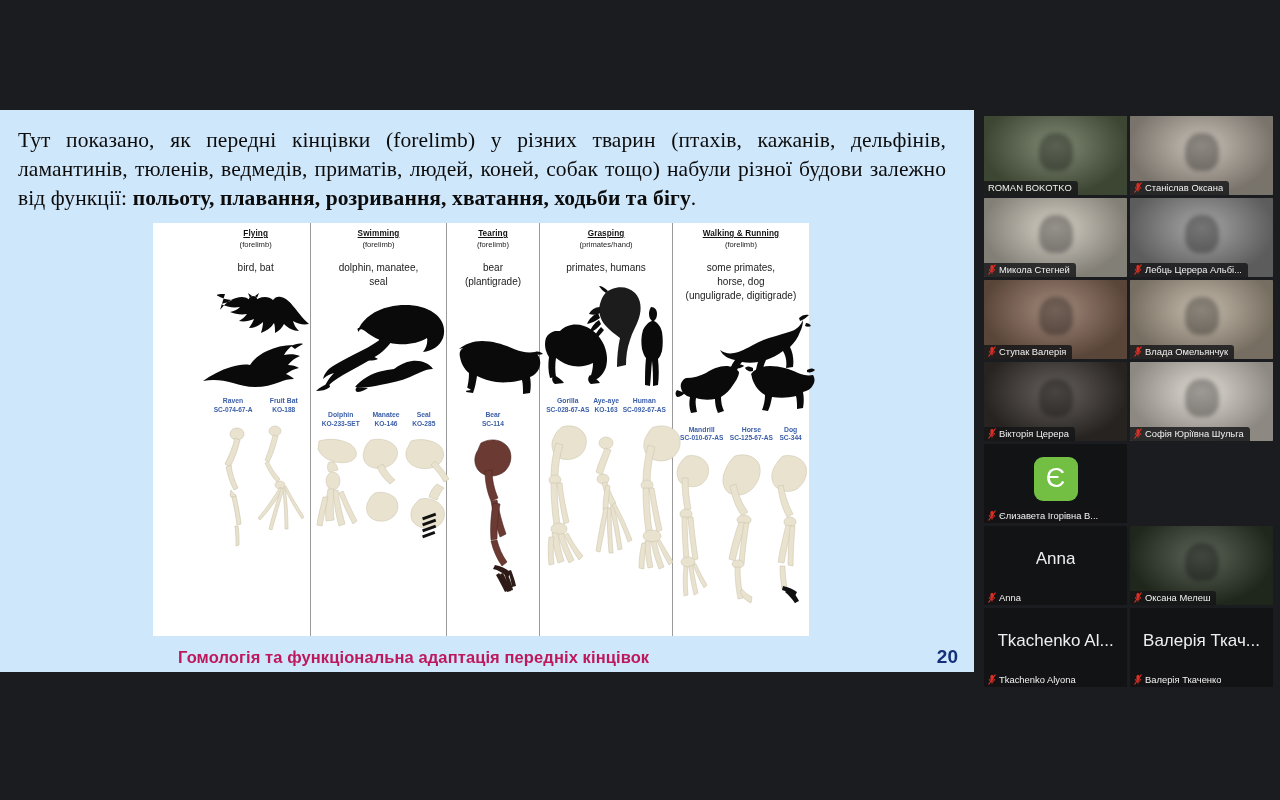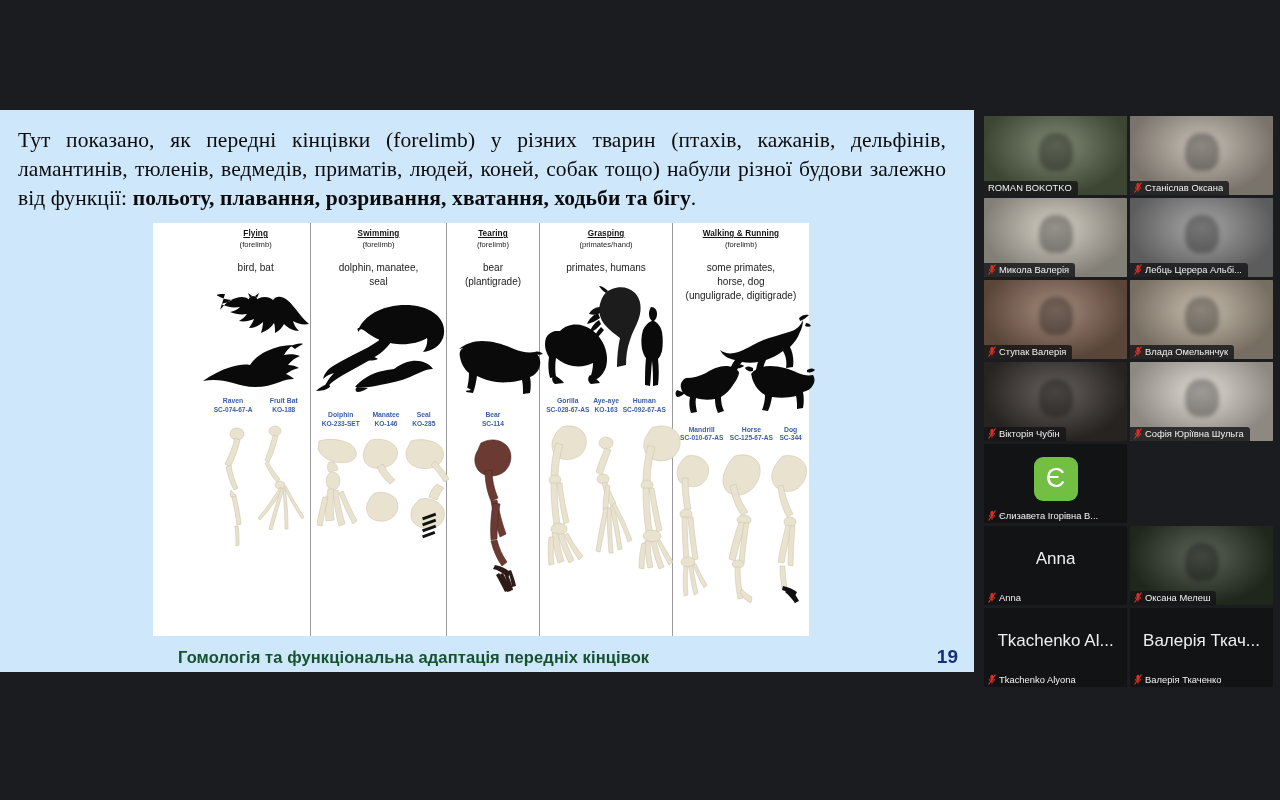--- a/index.html
+++ b/index.html
@@ -75,21 +75,21 @@
   .bone-area { position: relative; flex: 1; }
 
   
   .sil { position: absolute; }
   .sil svg, .bone svg { display: block; }
   .bone { position: absolute; }
 
   
   .caption {
     position: absolute; left: 178px; top: 538px;
-    font-size: 16.5px; font-weight: bold; color: #14532d;
+    font-size: 16.5px; font-weight: bold; color: #be185d;
     letter-spacing: .1px; white-space: nowrap;
   }
   .pagenum {
     position: absolute; right: 16px; top: 536px;
     font-size: 19px; font-weight: bold; color: #15307a;
   }
 
   
   .panel {
     position: absolute; left: 980px; top: 0;
@@ -503,21 +503,21 @@
                   <path d="M26 137c3 4 6 8 8 12l-4 2c-2-5-5-9-8-13z"></path>
                 </g>
               </svg>
           </div>
         </div>
       </div>
 
     </div>
 
     <div class="caption">Гомологія та функціональна адаптація передніх кінцівок</div>
-    <div class="pagenum">19</div>
+    <div class="pagenum">20</div>
   </div>
 
   <div class="panel">
     <div class="grid" id="participant-grid">
         <div class="row">
           <div class="tile active">
             <div class="vid" style="background: radial-gradient(at 50% 38%, rgba(255, 255, 255, 0.22), rgba(0, 0, 0, 0.35) 72%), rgb(93, 106, 78);"></div>
             <div style="position: absolute; left: 50%; top: 46%; transform: translate(-50%, -50%); width: 34px; height: 38px; border-radius: 46% 46% 40% 40%; background: rgba(0, 0, 0, 0.3); filter: blur(2px);"></div>
             <div class="namebar">
               <span class="nm">ROMAN BOKOTKO</span>
@@ -541,21 +541,21 @@
           <div class="tile">
             <div class="vid" style="background: radial-gradient(at 50% 38%, rgba(255, 255, 255, 0.22), rgba(0, 0, 0, 0.35) 72%), rgb(200, 195, 182);"></div>
             <div style="position: absolute; left: 50%; top: 46%; transform: translate(-50%, -50%); width: 34px; height: 38px; border-radius: 46% 46% 40% 40%; background: rgba(0, 0, 0, 0.3); filter: blur(2px);"></div>
             <div class="namebar">
               <svg class="mic" viewBox="0 0 10 14">
                 <path d="M5 1.2c1.1 0 2 .9 2 2v3.4c0 1.1-.9 2-2 2s-2-.9-2-2V3.2c0-1.1.9-2 2-2z" fill="#d93025"></path>
                 <path d="M1.6 6.4c0 1.9 1.5 3.4 3.4 3.4s3.4-1.5 3.4-3.4" stroke="#d93025" stroke-width="1.2" fill="none"></path>
                 <path d="M5 9.8v2.6" stroke="#d93025" stroke-width="1.2"></path>
                 <path d="M.6 13.4L9.4.6" stroke="#d93025" stroke-width="1.5"></path>
               </svg>
-              <span class="nm">Микола Валерія</span>
+              <span class="nm">Микола Стегней</span>
             </div>
           </div>
           <div class="tile">
             <div class="vid" style="background: radial-gradient(at 50% 38%, rgba(255, 255, 255, 0.22), rgba(0, 0, 0, 0.35) 72%), rgb(142, 142, 142);"></div>
             <div style="position: absolute; left: 50%; top: 46%; transform: translate(-50%, -50%); width: 34px; height: 38px; border-radius: 46% 46% 40% 40%; background: rgba(0, 0, 0, 0.3); filter: blur(2px);"></div>
             <div class="namebar">
               <svg class="mic" viewBox="0 0 10 14">
                 <path d="M5 1.2c1.1 0 2 .9 2 2v3.4c0 1.1-.9 2-2 2s-2-.9-2-2V3.2c0-1.1.9-2 2-2z" fill="#d93025"></path>
                 <path d="M1.6 6.4c0 1.9 1.5 3.4 3.4 3.4s3.4-1.5 3.4-3.4" stroke="#d93025" stroke-width="1.2" fill="none"></path>
                 <path d="M5 9.8v2.6" stroke="#d93025" stroke-width="1.2"></path>
@@ -597,21 +597,21 @@
           <div class="tile">
             <div class="vid" style="background: radial-gradient(at 50% 38%, rgba(255, 255, 255, 0.22), rgba(0, 0, 0, 0.35) 72%), rgb(59, 53, 49);"></div>
             <div style="position: absolute; left: 50%; top: 46%; transform: translate(-50%, -50%); width: 34px; height: 38px; border-radius: 46% 46% 40% 40%; background: rgba(0, 0, 0, 0.3); filter: blur(2px);"></div>
             <div class="namebar">
               <svg class="mic" viewBox="0 0 10 14">
                 <path d="M5 1.2c1.1 0 2 .9 2 2v3.4c0 1.1-.9 2-2 2s-2-.9-2-2V3.2c0-1.1.9-2 2-2z" fill="#d93025"></path>
                 <path d="M1.6 6.4c0 1.9 1.5 3.4 3.4 3.4s3.4-1.5 3.4-3.4" stroke="#d93025" stroke-width="1.2" fill="none"></path>
                 <path d="M5 9.8v2.6" stroke="#d93025" stroke-width="1.2"></path>
                 <path d="M.6 13.4L9.4.6" stroke="#d93025" stroke-width="1.5"></path>
               </svg>
-              <span class="nm">Вікторія Чубін</span>
+              <span class="nm">Вікторія Церера</span>
             </div>
           </div>
           <div class="tile">
             <div class="vid" style="background: radial-gradient(at 50% 38%, rgba(255, 255, 255, 0.22), rgba(0, 0, 0, 0.35) 72%), rgb(216, 210, 200);"></div>
             <div style="position: absolute; left: 50%; top: 46%; transform: translate(-50%, -50%); width: 34px; height: 38px; border-radius: 46% 46% 40% 40%; background: rgba(0, 0, 0, 0.3); filter: blur(2px);"></div>
             <div class="namebar">
               <svg class="mic" viewBox="0 0 10 14">
                 <path d="M5 1.2c1.1 0 2 .9 2 2v3.4c0 1.1-.9 2-2 2s-2-.9-2-2V3.2c0-1.1.9-2 2-2z" fill="#d93025"></path>
                 <path d="M1.6 6.4c0 1.9 1.5 3.4 3.4 3.4s3.4-1.5 3.4-3.4" stroke="#d93025" stroke-width="1.2" fill="none"></path>
                 <path d="M5 9.8v2.6" stroke="#d93025" stroke-width="1.2"></path>

